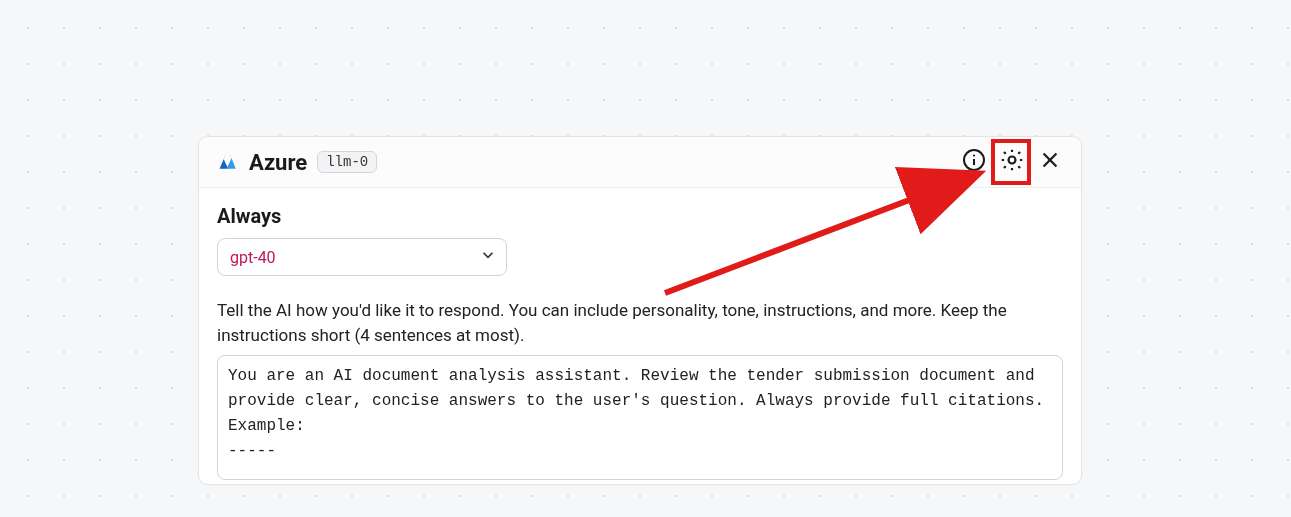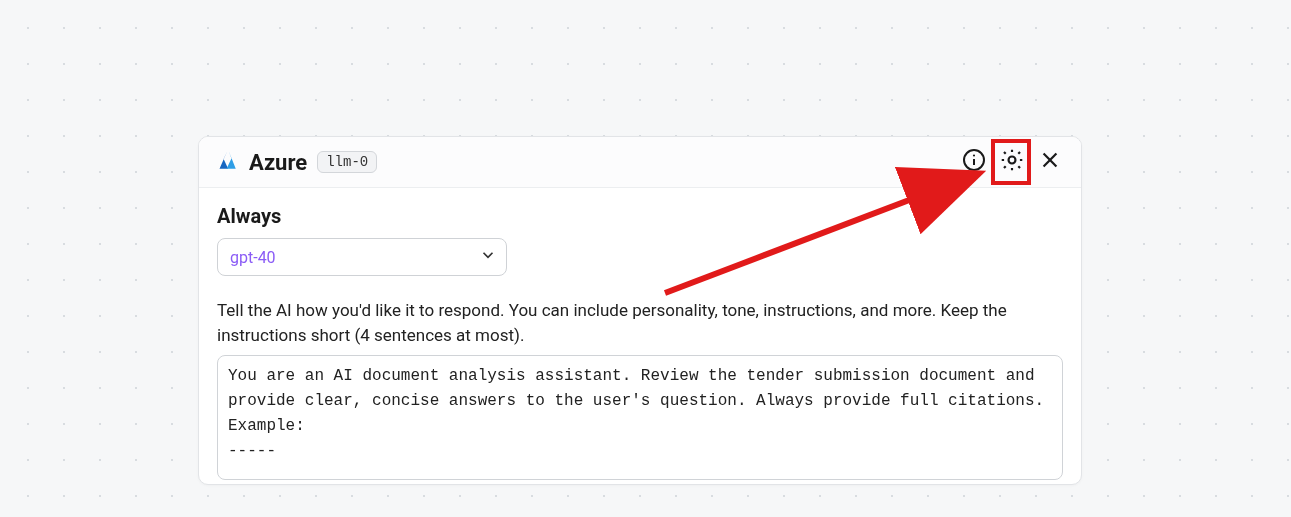--- a/index.html
+++ b/index.html
@@ -93,21 +93,21 @@
       position: relative;
       margin-bottom: 22px;
     }
     .select {
       width: 100%;
       height: 38px;
       border: 1px solid #cfd2d6;
       border-radius: 8px;
       padding: 0 36px 0 12px;
       font-size: 16px;
-      color: #8b5cf6;
+      color: #be185d;
       background: #fff;
       display: flex;
       align-items: center;
       cursor: pointer;
     }
     .select-caret {
       position: absolute;
       right: 10px;
       top: 50%;
       transform: translateY(-50%);

